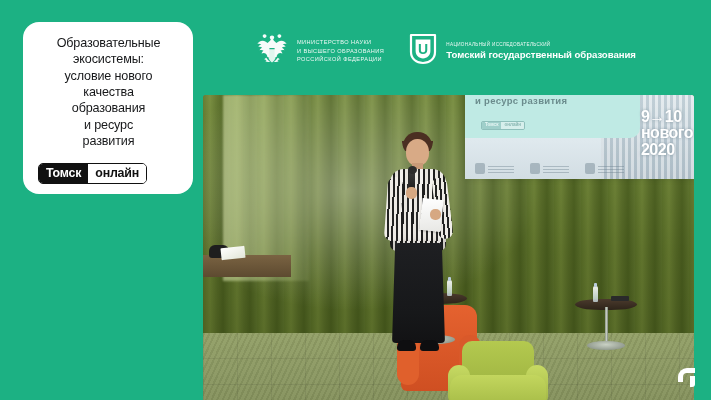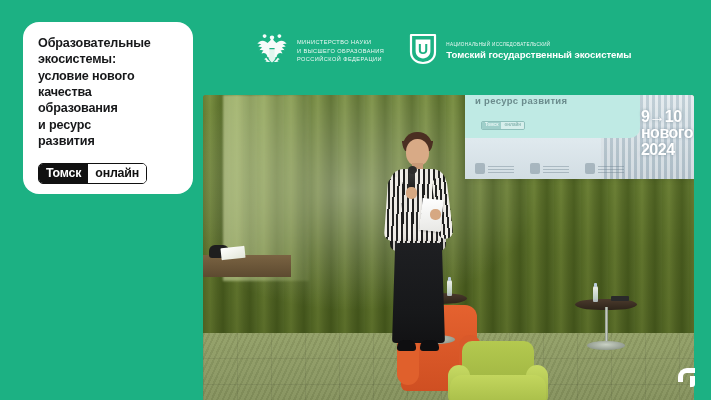--- a/index.html
+++ b/index.html
@@ -23,24 +23,25 @@
     background: #ffffff;
     border-radius: 16px;
     padding: 13px 14px 10px 15px;
     display: flex;
     flex-direction: column;
     justify-content: space-between;
   }
   #title-text {
     font-size: 12.6px;
     line-height: 1.30;
-    font-weight: bold;
+    font-weight: normal;
     color: #17181a;
     letter-spacing: -0.15px;
     white-space: pre-line;
+    text-align: center;
   }
   #brand-badge {
     display: inline-flex;
     align-self: flex-start;
     border: 1.3px solid #111;
     border-radius: 5px;
     overflow: hidden;
     height: 21px;
   }
   .badge-seg {
@@ -318,42 +319,42 @@
     <div class="logo-unit">
       <span class="logo-mark">
         <svg width="30" height="34" viewBox="0 0 30 34" aria-hidden="true">
           <path d="M3 3h24v17c0 6.6-5.4 11-12 11S3 26.6 3 20V3z" fill="none" stroke="#ffffff" stroke-width="2.2" stroke-linejoin="round"></path>
           <path d="M7.6 7.4h14.8V19c0 4.3-3.3 7.4-7.4 7.4S7.6 23.3 7.6 19V7.4z" fill="#ffffff"></path>
           <text x="15" y="21.6" text-anchor="middle" font-family="Liberation Sans, sans-serif" font-size="14" font-weight="bold" fill="#1cb183">U</text>
         </svg>
       </span>
       <span class="logo-lines">
         <span class="logo-line-sm">Национальный исследовательский</span>
-        <span class="logo-line-lg">Томский государственный экосистемы</span>
+        <span class="logo-line-lg">Томский государственный образования</span>
       </span>
     </div>
 
   </div>
 
   <div id="video-frame">
     <div class="curtains"></div>
     <div class="wall-light"></div>
 
     <div class="screen">
       <div class="screen-photo"></div>
       <div class="screen-band"></div>
       <div class="screen-title">и ресурс развития</div>
       <div class="screen-badge">
         <span class="sb-dark">Томск</span>
         <span class="sb-light">онлайн</span>
       </div>
       <div class="screen-date">
         <div>9→10</div>
         <div>нового</div>
-        <div>2024</div>
+        <div>2020</div>
       </div>
       <div class="screen-logos">
         <span class="slogo">
             <span class="mk"></span>
             <span class="tx"></span>
           </span>
         <span class="slogo">
             <span class="mk"></span>
             <span class="tx"></span>
           </span>

